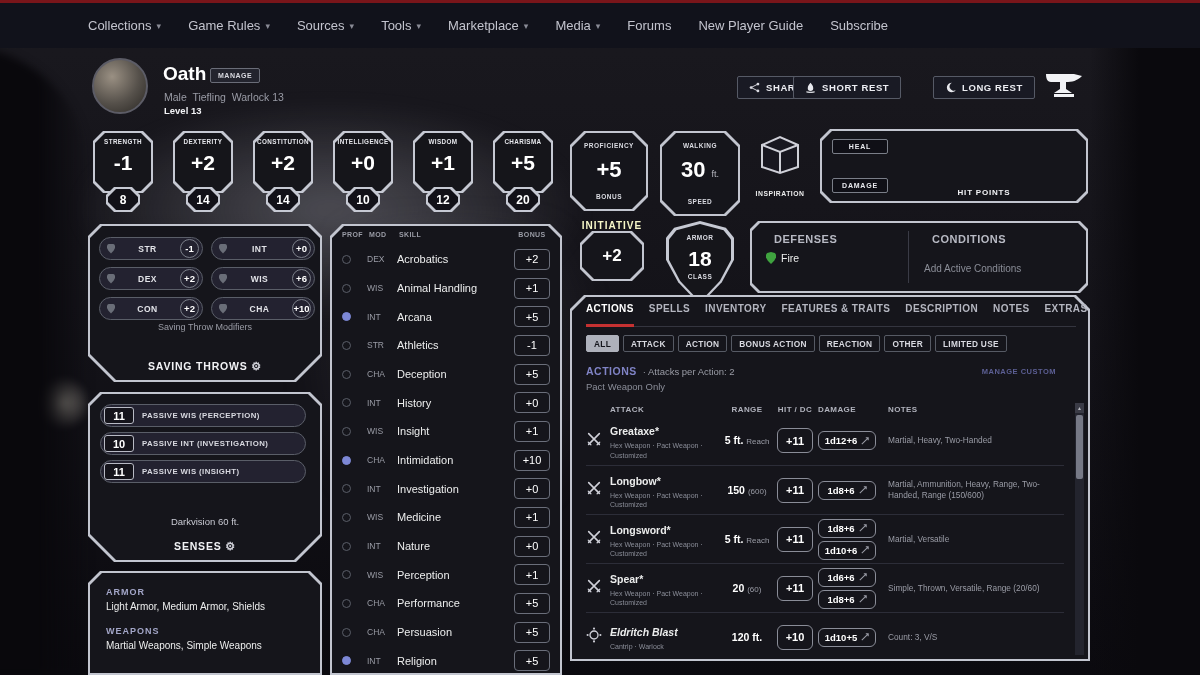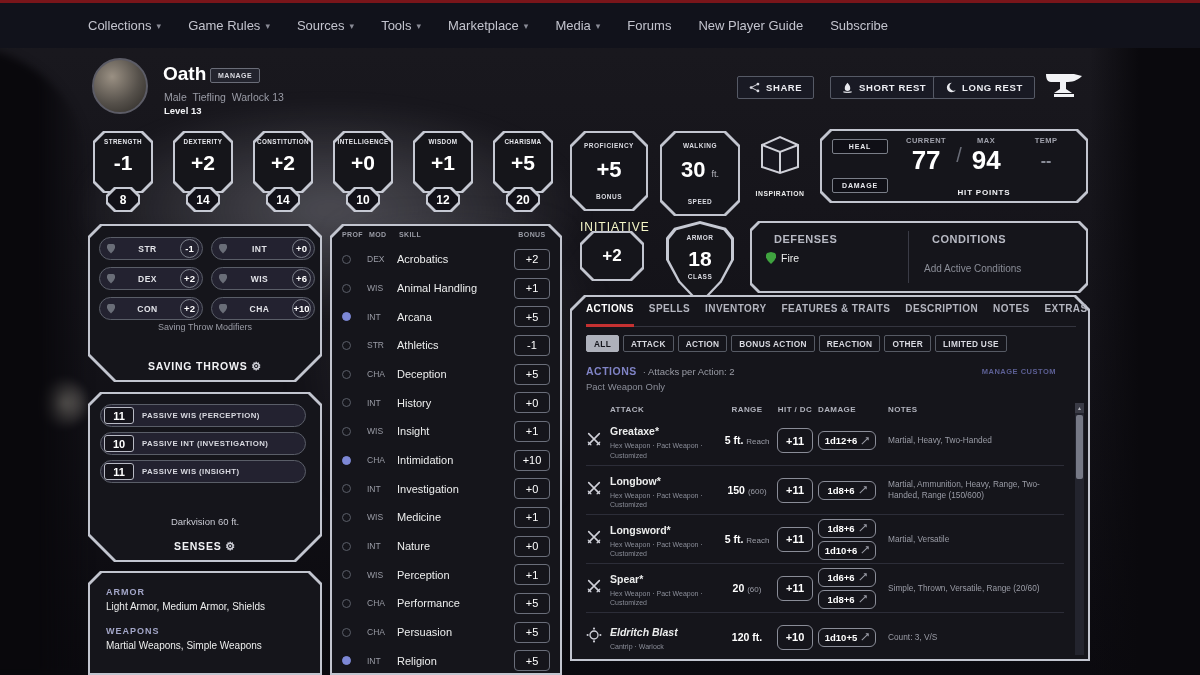--- a/index.html
+++ b/index.html
@@ -20,21 +20,21 @@
   .nav-item{font-size:13px;color:#c3c4ce;cursor:pointer;white-space:nowrap;display:flex;align-items:center;gap:5px;}
   .nav-item .caret{font-size:9px;color:#8a8b96;}
 
   
   .avatar{position:absolute;left:92px;top:58px;width:56px;height:56px;border-radius:50%;border:2px solid #5c5c66;background:radial-gradient(circle at 35% 32%,#9a9083,#55504a 55%,#2e2b27 95%);z-index:20;}
   .char-name{position:absolute;left:163px;top:63px;font-size:19px;font-weight:bold;color:#fff;z-index:20;}
   .manage-btn{position:absolute;left:210px;top:68px;font-size:7px;font-weight:bold;letter-spacing:.5px;color:#d8d9e0;background:#23242e;border:1px solid #6a6d78;border-radius:2px;padding:3px 7px;z-index:20;cursor:pointer;}
   .char-meta{position:absolute;left:164px;top:91px;font-size:10.5px;color:#9a9ca6;z-index:20;white-space:pre;}
   .char-level{position:absolute;left:164px;top:105px;font-size:9.5px;font-weight:bold;color:#f2f3f6;z-index:20;}
   .hdr-btn{position:absolute;top:76px;height:23px;display:flex;align-items:center;gap:6px;background:#191a24;border:1px solid #565a66;border-radius:2px;color:#ecedf2;font-size:9.5px;font-weight:bold;letter-spacing:.6px;padding:0 11px;cursor:pointer;z-index:20;}
-  #share-btn{left:737px;} #shortrest-btn{left:830px;} #longrest-btn{left:933px;}
+  #share-btn{left:737px;} #shortrest-btn{left:793px;} #longrest-btn{left:933px;}
   .anvil{position:absolute;left:1042px;top:66px;width:44px;height:36px;z-index:20;cursor:pointer;}
 
   
   .oct{clip-path:polygon(var(--nt,12px) 0,calc(100% - var(--nt,12px)) 0,100% var(--nt,12px),100% calc(100% - var(--nb,12px)),calc(100% - var(--nb,12px)) 100%,var(--nb,12px) 100%,0 calc(100% - var(--nb,12px)),0 var(--nt,12px));}
   .frame{position:absolute;z-index:10;}
   .frame>.fb{position:absolute;inset:0;background:var(--bc,#c2c5cf);}
   .frame>.fi{position:absolute;inset:2px;background:var(--bg,rgba(16,15,21,.97));}
   .frame>.fc{position:absolute;inset:2px;z-index:2;}
 
   
@@ -64,21 +64,21 @@
   .hp-btn{position:absolute;left:12px;width:56px;height:15px;background:#0f0f16;border:1px solid #7a7e88;border-radius:2px;color:#e8e9ee;font-size:7px;font-weight:bold;letter-spacing:.8px;display:flex;align-items:center;justify-content:center;cursor:pointer;z-index:3;}
   .hp-nums{position:absolute;left:86px;top:7px;display:flex;gap:10px;align-items:flex-start;z-index:3;}
   .hp-col{text-align:center;}
   .hp-lab{font-size:7.5px;font-weight:bold;letter-spacing:.5px;color:#a0a2ac;}
   .hp-big{font-size:26px;font-weight:bold;color:#fff;line-height:30px;}
   .hp-slash{font-size:20px;color:#6a6d78;line-height:38px;}
   .hp-temp{font-size:16px;font-weight:bold;color:#8a8d98;line-height:32px;}
   .hp-title{position:absolute;bottom:6px;left:60px;right:0;text-align:center;font-size:8px;font-weight:bold;letter-spacing:.8px;color:#f2f3f6;z-index:3;}
 
   
-  .init-label{position:absolute;left:580px;top:220px;width:64px;text-align:center;font-size:12px;font-weight:normal;letter-spacing:1px;color:#f6f7c8;z-index:12;}
+  .init-label{position:absolute;left:580px;top:220px;width:64px;text-align:center;font-size:10px;font-weight:bold;letter-spacing:1px;color:#f6f7c8;z-index:12;}
   #init-box{left:580px;top:231px;width:64px;height:50px;--nt:12px;--nb:12px;}
   #init-box .init-val{position:absolute;inset:0;display:flex;align-items:center;justify-content:center;font-size:17px;font-weight:bold;color:#fff;z-index:3;}
   .shield-clip{clip-path:polygon(50% 0%,88% 8%,100% 20%,100% 46%,82% 73%,50% 100%,18% 73%,0% 46%,0% 20%,12% 8%);}
   #ac-shield{position:absolute;left:666px;top:221px;width:68px;height:84px;z-index:10;}
   #ac-shield .sb{position:absolute;inset:0;background:#c6c9d3;}
   #ac-shield .si{position:absolute;inset:3px;background:rgba(15,14,20,.97);}
   #ac-shield .ac-top{position:absolute;top:13px;width:100%;text-align:center;font-size:6.5px;font-weight:bold;letter-spacing:.5px;color:#dadbe2;z-index:3;}
   #ac-shield .ac-val{position:absolute;top:26px;width:100%;text-align:center;font-size:21px;font-weight:bold;color:#fff;z-index:3;}
   #ac-shield .ac-bottom{position:absolute;top:52px;width:100%;text-align:center;font-size:6.5px;font-weight:bold;letter-spacing:.5px;color:#dadbe2;z-index:3;}
   #defcon-panel{left:750px;top:221px;width:338px;height:72px;--nt:8px;--nb:8px;}
@@ -345,35 +345,20 @@
     <path d="M8 12 L26 19 L44 12 M26 19 L26 40" stroke="#cfd0d8" stroke-width="2" fill="none"></path>
   </svg>
   <div class="insp-label">INSPIRATION</div>
 </div>
 
 <div class="frame" id="hp-panel">
   <div class="fb oct"></div>
   <div class="fi oct"></div>
   <div class="hp-btn" style="top:10px">HEAL</div>
   <div class="hp-btn" style="bottom:10px">DAMAGE</div>
-  <div class="hp-nums">
-    <div class="hp-col">
-      <div class="hp-lab">CURRENT</div>
-      <div class="hp-big">77</div>
-    </div>
-    <div class="hp-slash">/</div>
-    <div class="hp-col">
-      <div class="hp-lab">MAX</div>
-      <div class="hp-big">94</div>
-    </div>
-    <div class="hp-col" style="margin-left:24px">
-      <div class="hp-lab">TEMP</div>
-      <div class="hp-temp">--</div>
-    </div>
-  </div>
   <div class="hp-title">HIT POINTS</div>
 </div>
 
 <div class="init-label">INITIATIVE</div>
 <div class="frame" id="init-box">
   <div class="fb oct"></div>
   <div class="fi oct"></div>
   <div class="init-val">+2</div>
 </div>
 

